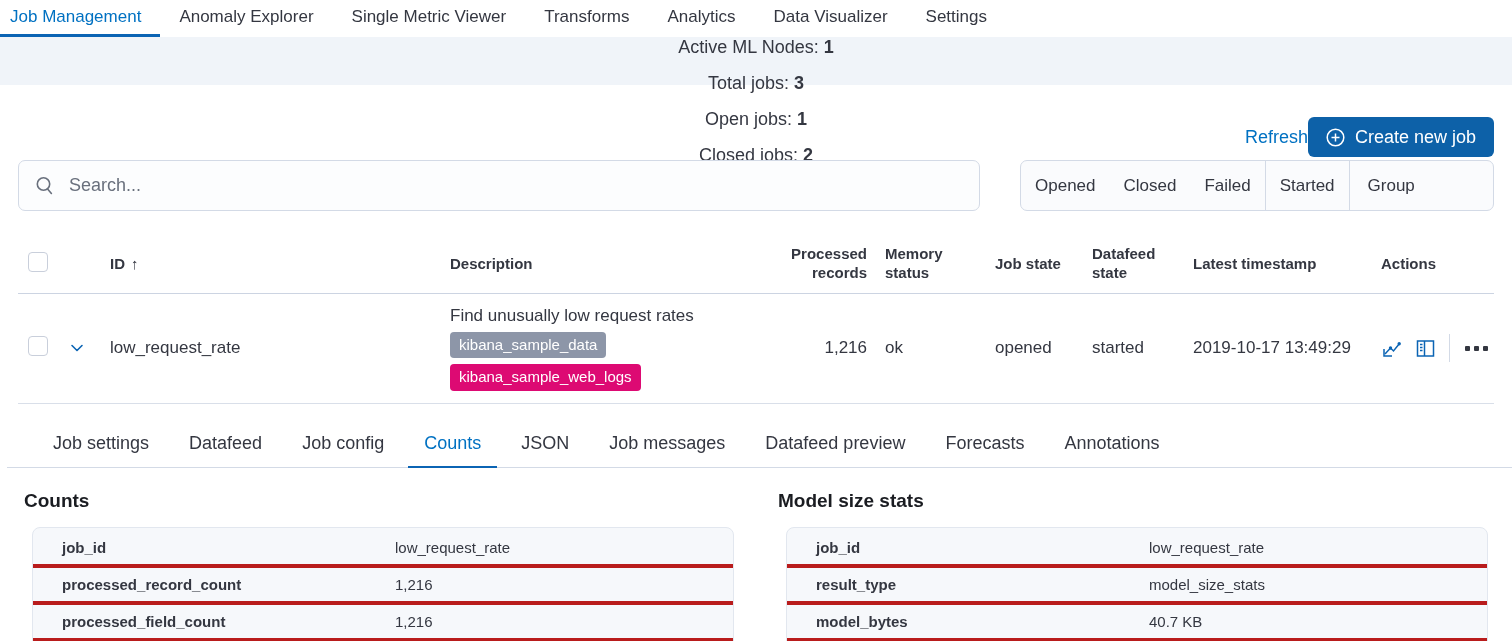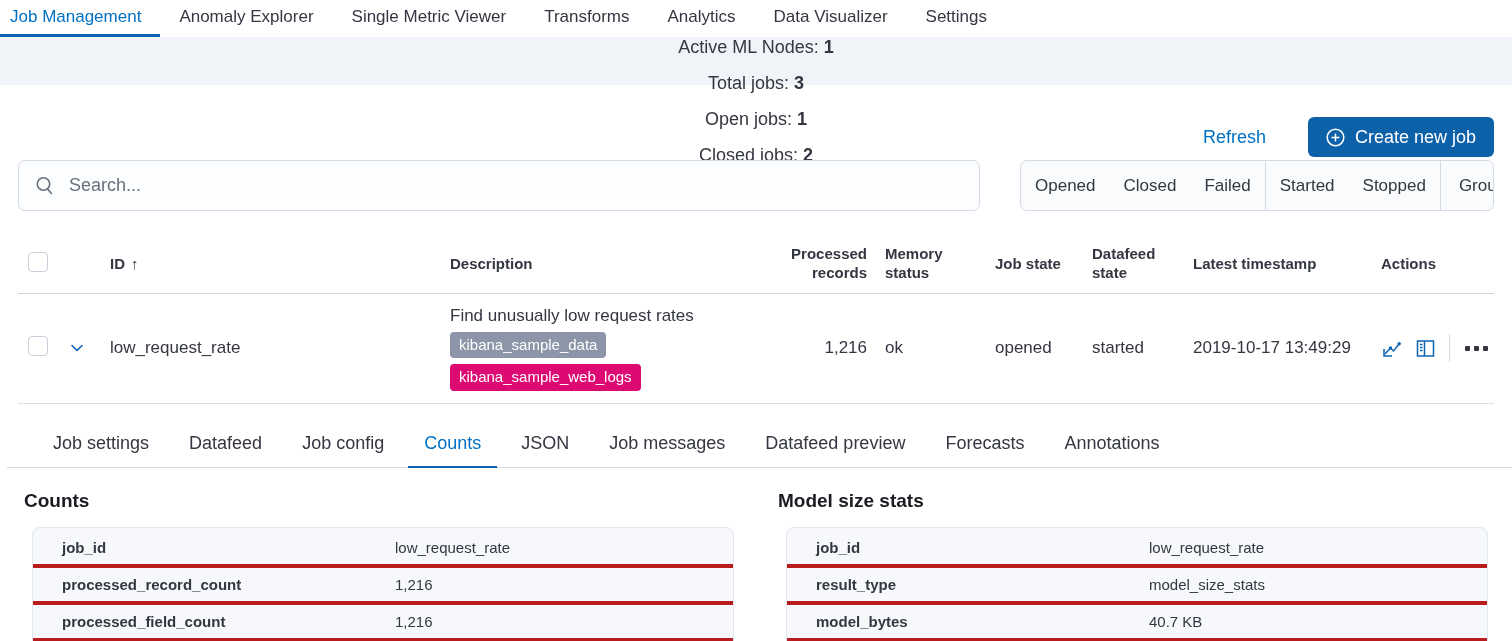--- a/index.html
+++ b/index.html
@@ -25,21 +25,21 @@
   .statsbar {
     height: 48px; background: #f0f4f9; display: flex; align-items: center;
     padding: 0 10px; gap: 15px; font-size: 18px; flex-direction: column;
   }
   .statsbar .stat { white-space: nowrap; }
   .statsbar .stat b { margin-left: 5px; }
 
   
   .action-row {
     margin-top: 32px; padding: 0 18px; height: 40px;
-    display: flex; justify-content: flex-end; align-items: center; gap: 42px;
+    display: flex; justify-content: flex-end; align-items: center; 
   }
   .refresh-link { color: #0071c2; font-size: 18px; cursor: pointer; }
   .create-btn {
     background: #0d61a8; color: #fff; border: none; border-radius: 6px;
     height: 40px; padding: 0 18px; font-size: 18px; font-family: inherit;
     display: flex; align-items: center; gap: 10px; cursor: pointer;
   }
 
   
   .search-row { margin-top: 3px; padding: 0 18px; display: flex; gap: 40px; }
@@ -168,21 +168,20 @@
     <input type="text" placeholder="Search..." style="">
   </div>
   <div class="filter-group">
     <div class="filter-section">
       <div class="filter-btn">Opened</div>
       <div class="filter-btn">Closed</div>
       <div class="filter-btn">Failed</div>
     </div>
     <div class="filter-section">
       <div class="filter-btn">Started</div>
-      <div class="filter-btn">Stopped</div>
     </div>
     <div class="filter-section" style="flex:1">
       <div class="filter-btn group-btn" style="flex:1; justify-content:space-between">
         <span>Group</span>
 
       </div>
     </div>
   </div>
 </div>
 

